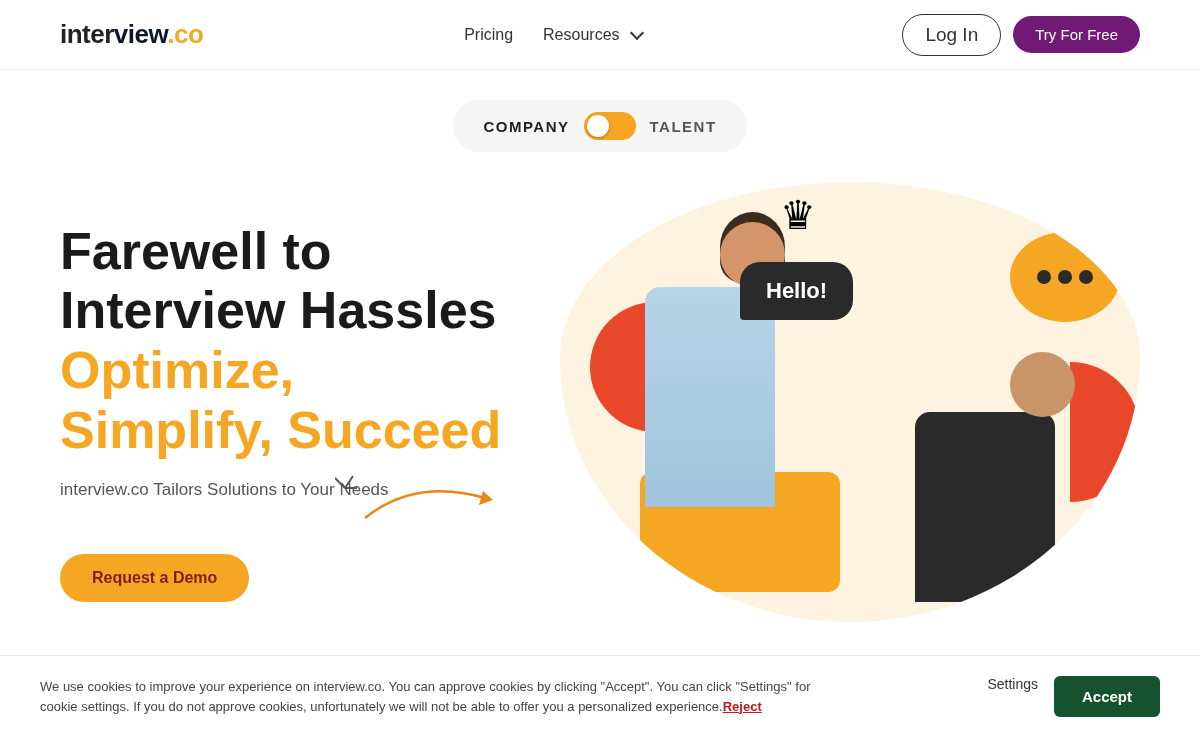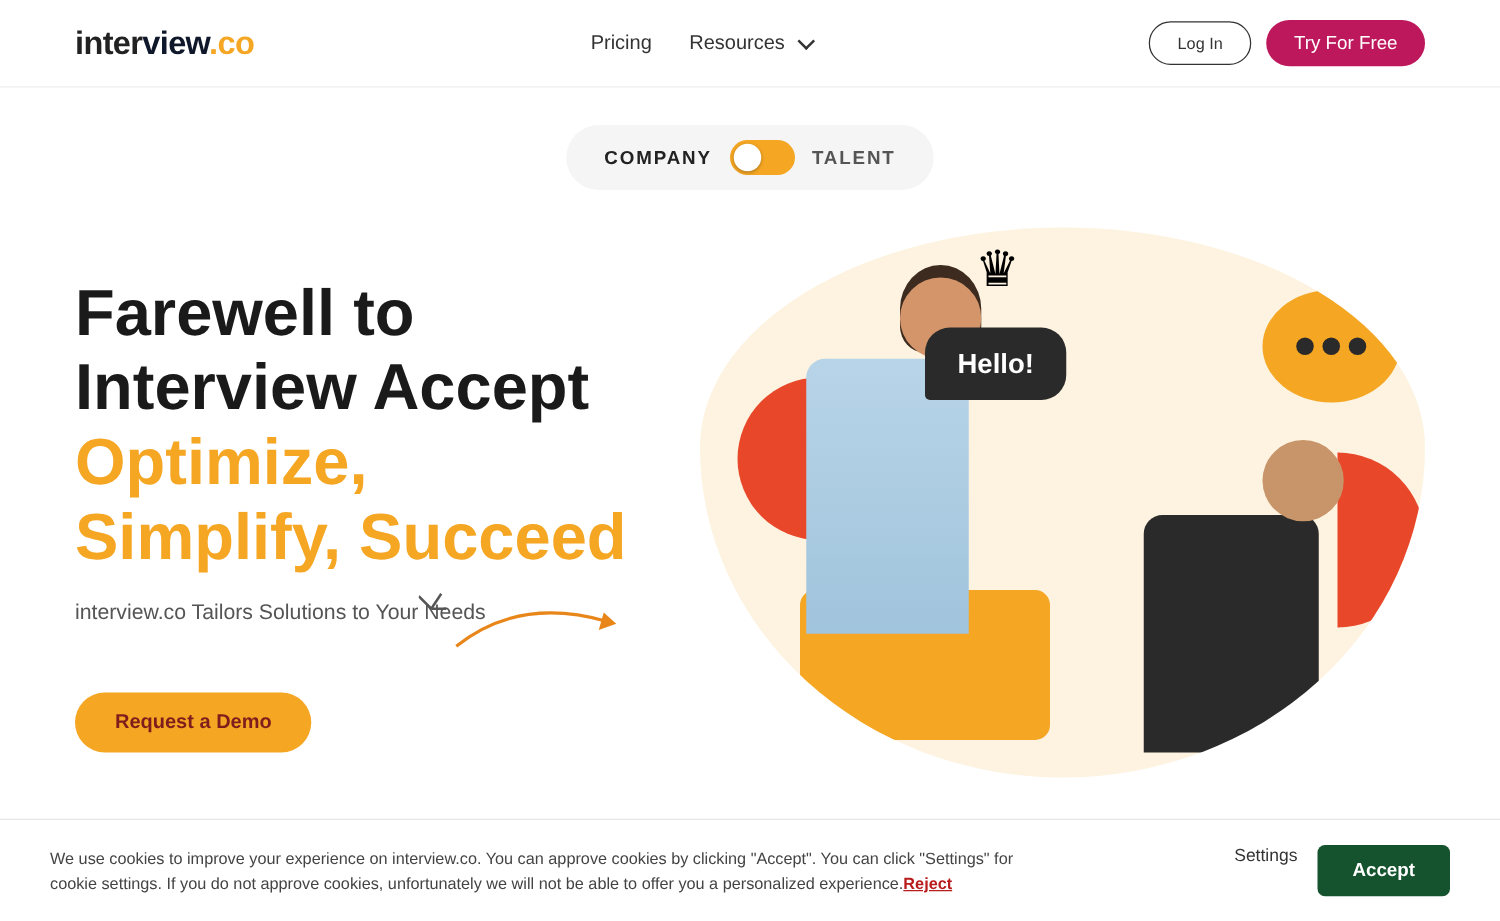--- a/index.html
+++ b/index.html
@@ -15,25 +15,25 @@
       font-size: 26px; font-weight: 700; color: #222; letter-spacing: -0.5px;
     }
     .logo span.view { color: #0f172a; }
     .logo span.dot { color: #f5a623; }
     .nav-links { display: flex; align-items: center; gap: 30px; }
     .nav-link { font-size: 16px; color: #333; text-decoration: none; font-weight: 500; cursor: pointer; }
     .resources-link { display: flex; align-items: center; gap: 12px; text-align: right; }
     .nav-actions { display: flex; align-items: center; gap: 12px; }
     .btn-login {
       padding: 9px 22px; border: 1.5px solid #333; border-radius: 25px;
-      background: #fff; font-size: 13px; font-weight: 500; cursor: pointer; color: #333;
+      background: #fff; font-size: 19px; font-weight: 500; cursor: pointer; color: #333;
     }
     .btn-try {
       padding: 10px 22px; border: none; border-radius: 25px;
-      background: #be185d; color: #fff; font-size: 15px; font-weight: 500; cursor: pointer;
+      background: #701a75; color: #fff; font-size: 15px; font-weight: 500; cursor: pointer;
     }
 
     
     .toggle-section {
       display: flex; justify-content: center; padding: 30px 0 10px;
     }
     .toggle-pill {
       display: flex; align-items: center; gap: 14px;
       background: #f5f5f5; border-radius: 40px; padding: 12px 30px;
       font-size: 15px; font-weight: 700; letter-spacing: 1.5px;
@@ -214,21 +214,21 @@
       <div class="toggle-knob"></div>
     </div>
     <span class="toggle-label">TALENT</span>
   </div>
 </div>
 
 <section class="hero">
   <div class="hero-text">
     <h1 class="hero-title">
       <span>Farewell to</span><br>
-      <span>Interview Accept</span><br>
+      <span>Interview Hassles</span><br>
       <span class="orange">Optimize,</span><br>
       <span class="orange">Simplify, Succeed</span>
     </h1>
     <p class="hero-subtitle">interview.co Tailors Solutions to Your Needs</p>
     <button class="btn-demo">Request a Demo</button>
   </div>
 
   <div class="arrow-svg">
     <svg width="160" height="80" viewBox="0 0 160 80" fill="none">
 

